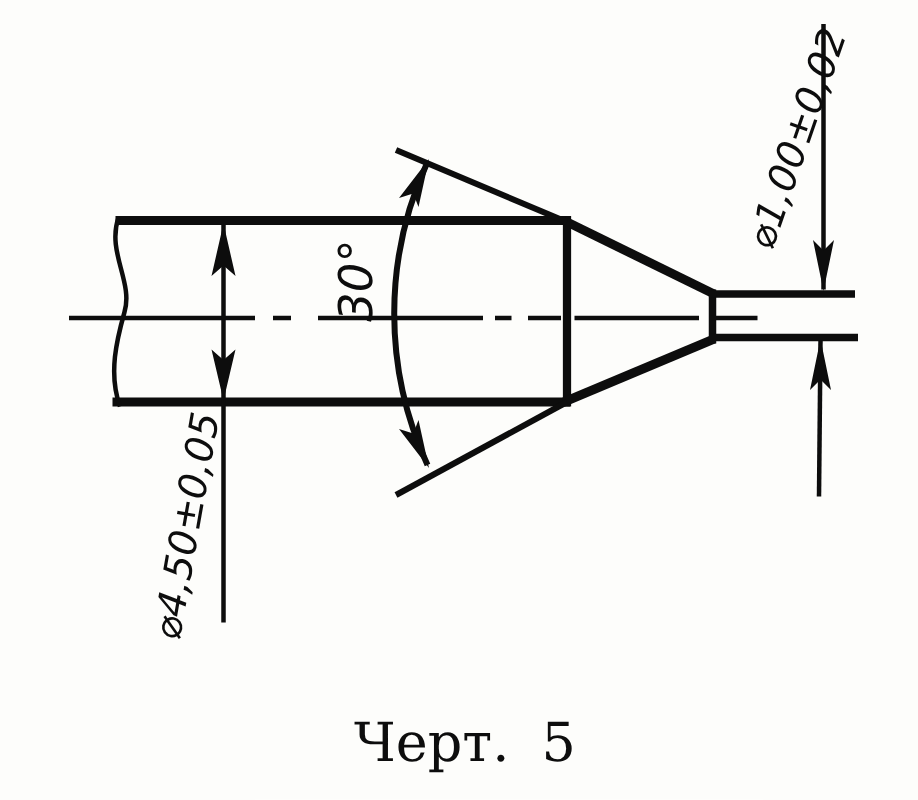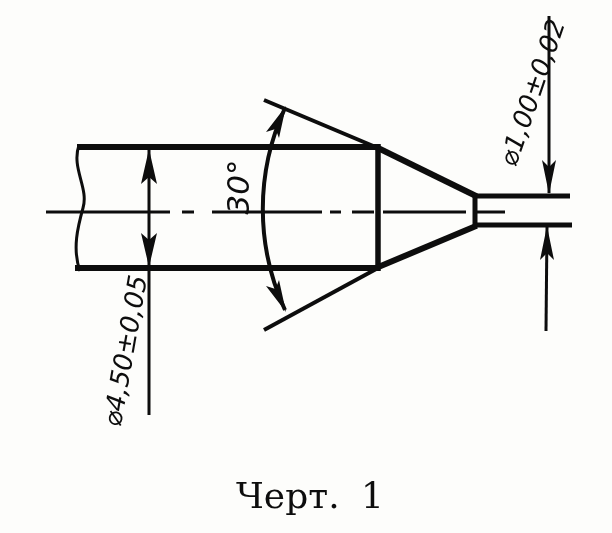--- a/index.html
+++ b/index.html
@@ -76,15 +76,15 @@
     <path d="M 286 106 L 279 138 L 275.5 129 L 266 132 Z" fill="#0d0d0d" stroke="none"></path>
     <path d="M 286 312 L 279 280 L 275.5 289 L 266 286 Z" fill="#0d0d0d" stroke="none"></path>
   </svg>
 
   <div class="label dim-label rot-80" style="left: 38px; top: 337px; width: 176px; height: 28px;">⌀4,50±0,05</div>
 
   <div class="label dim-label rot-71" style="left: 443px; top: 79px; width: 180px; height: 28px;">⌀1,00±0,02</div>
 
   <div class="label angle-label rot-90" style="left: 207px; top: 171px; width: 64px; height: 32px;">30°</div>
 
-  <div class="label caption-label" style="left: 210px; top: 478px; width: 200px;">Черт. 1</div>
+  <div class="label caption-label" style="left: 210px; top: 478px; width: 200px;">Черт. 5</div>
 
 </div>
 
 </body></html>

